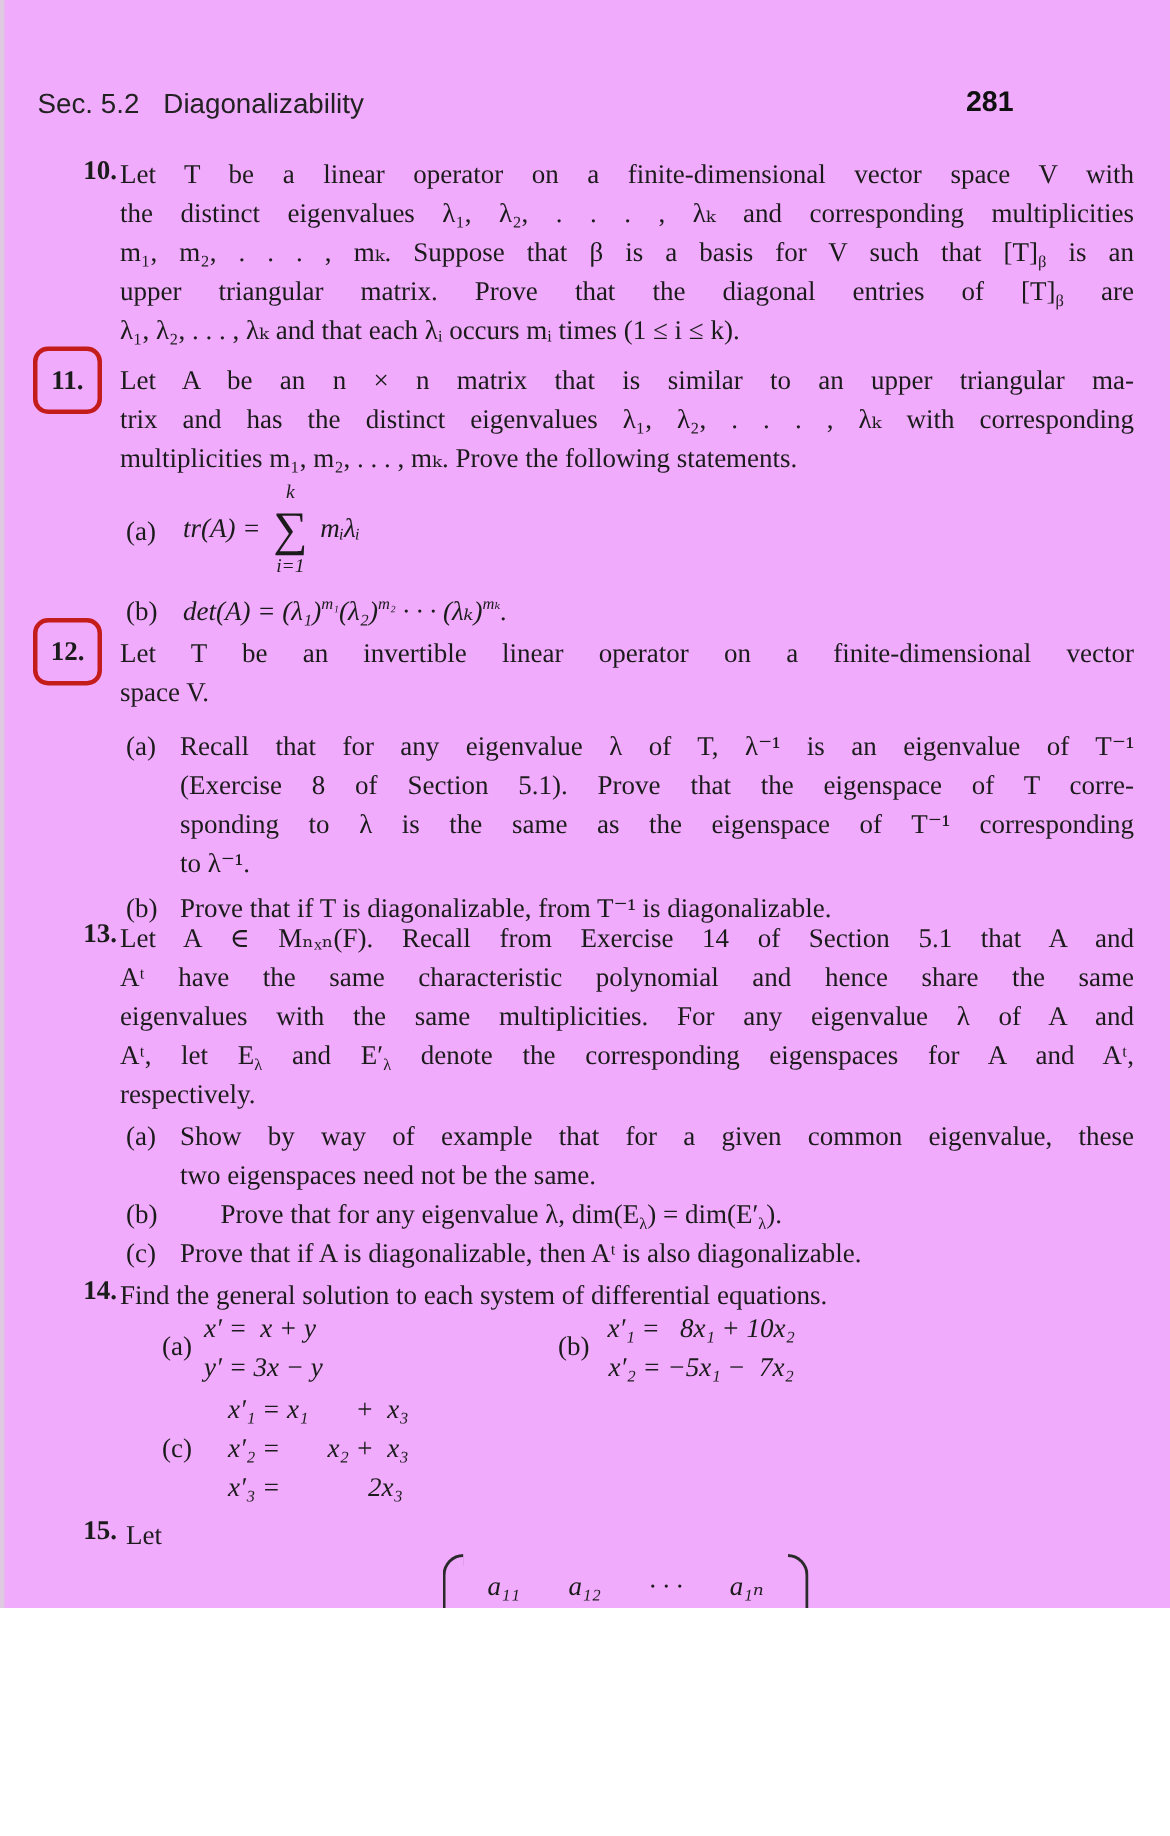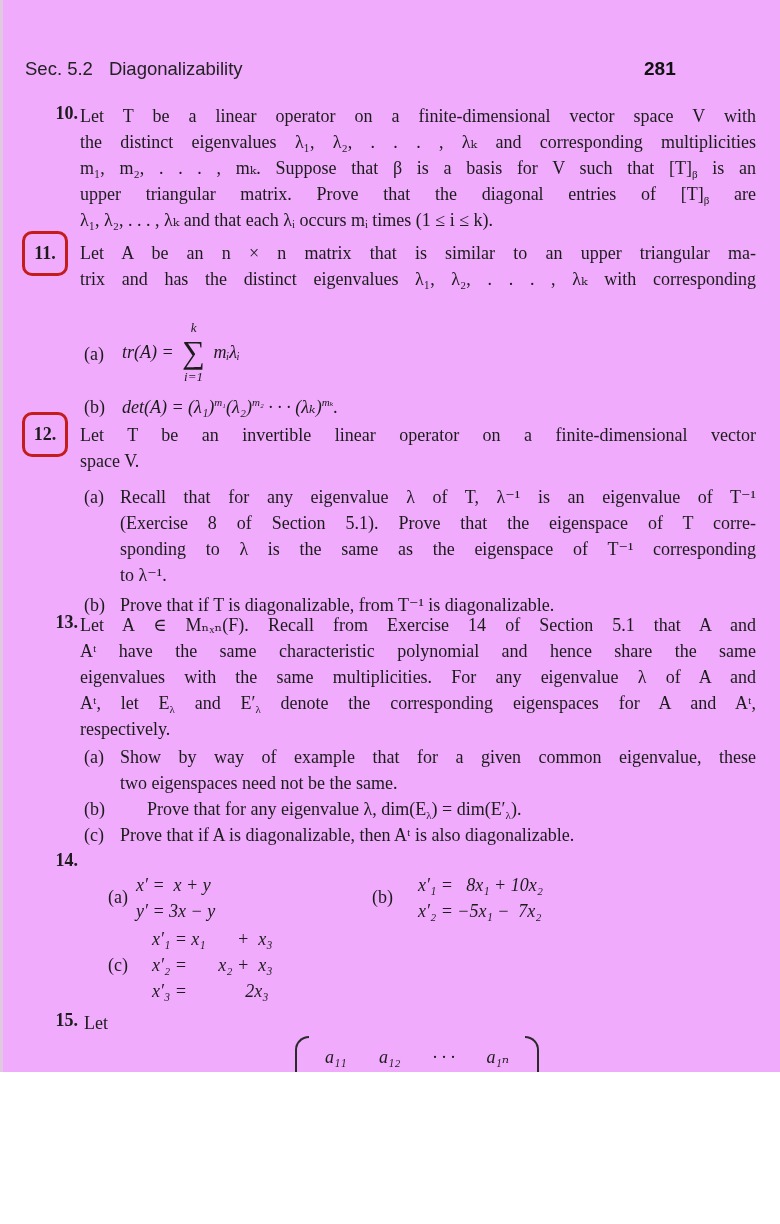--- a/index.html
+++ b/index.html
@@ -62,20 +62,21 @@
     <div class="jline"><span>upper triangular matrix.  Prove that the diagonal entries of [T]</span><sub>β</sub><span> are</span></div>
     <div class="lline">λ₁, λ₂, . . . , λₖ and that each λᵢ occurs mᵢ times (1 ≤ i ≤ k).</div>
   </div>
 
   <div class="abs circle" style="left:22px; top:231px;">
     <span>11.</span>
   </div>
   <div class="abs para" style="left:80px; top:240px;">
     <div class="jline">Let A be an n × n matrix that is similar to an upper triangular ma-</div>
     <div class="jline">trix and has the distinct eigenvalues λ₁, λ₂, . . . , λₖ with corresponding</div>
+    <div class="lline">multiplicities m₁, m₂, . . . , mₖ.  Prove the following statements.</div>
   </div>
 
   <div class="abs plabel" style="left:84px; top:341px;">(a)</div>
   <div class="abs sumwrap" style="left:122px; top:320px;">
     <span class="math">tr(A) = </span>
     <span class="sumstack">
       <span class="limit">k</span>
       <span class="sigma">∑</span>
       <span class="limit">i=1</span>
     </span>
@@ -115,28 +116,29 @@
   <div class="abs para-sub" style="left:120px; top:744px;">
     <div class="jline">Show by way of example that for a given common eigenvalue, these</div>
     <div class="lline">two eigenspaces need not be the same.</div>
   </div>
   <div class="abs plabel" style="left:84px; top:796px;">(b)</div>
   <div class="abs plabel" style="left:120px; top:796px;margin-left:27px;"><span>Prove that for any eigenvalue λ, dim(E</span><sub>λ</sub><span>) = dim(E′</span><sub>λ</sub><span>).</span></div>
   <div class="abs plabel" style="left:84px; top:822px;">(c)</div>
   <div class="abs plabel" style="left:120px; top:822px;">Prove that if A is diagonalizable, then Aᵗ is also diagonalizable.</div>
 
   <div class="abs pnum" style="left:40px; top:850px;">14.</div>
+  <div class="abs para lline" style="left:80px; top:850px;">Find the general solution to each system of differential equations.</div>
 
   <div class="abs plabel" style="left:108px; top:884px;">(a)</div>
   <div class="abs" style="left:136px; top:872px;">
     <div class="eq">x′ =  x + y</div>
     <div class="eq">y′ = 3x − y</div>
   </div>
   <div class="abs plabel" style="left:372px; top:884px;">(b)</div>
-  <div class="abs" style="left:418px; top:872px;">
+  <div class="abs" style="left:405px; top:872px;text-align:center;">
     <div class="eq">x′₁ =   8x₁ + 10x₂</div>
     <div class="eq">x′₂ = −5x₁ −  7x₂</div>
   </div>
   <div class="abs plabel" style="left:108px; top:952px;">(c)</div>
   <div class="abs" style="left:152px; top:926px;">
     <div class="eq">x′₁ = x₁       +  x₃</div>
     <div class="eq">x′₂ =       x₂ +  x₃</div>
     <div class="eq">x′₃ =             2x₃</div>
   </div>
 

